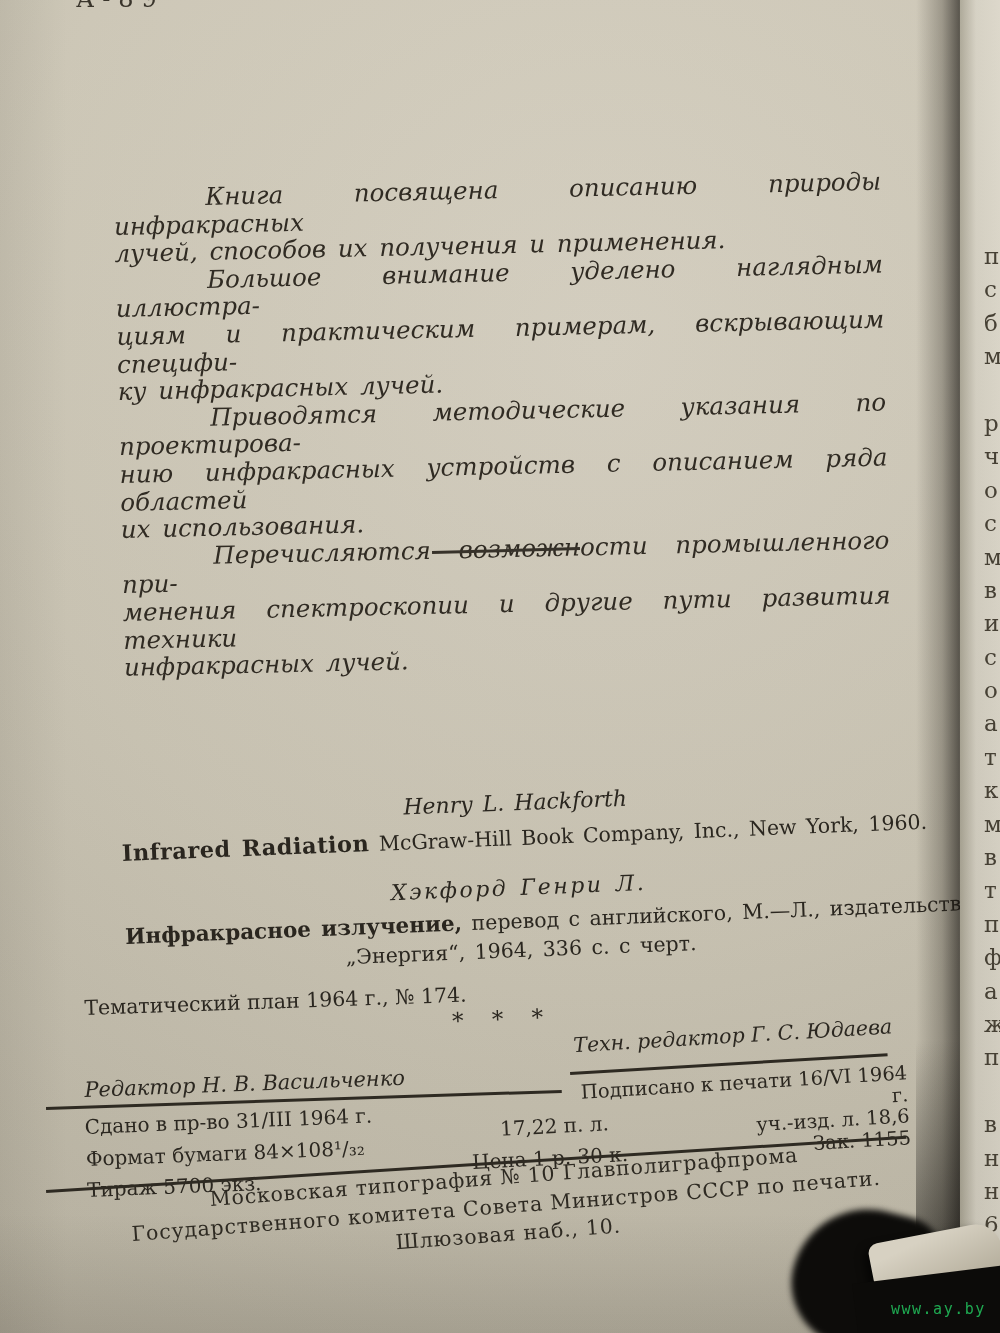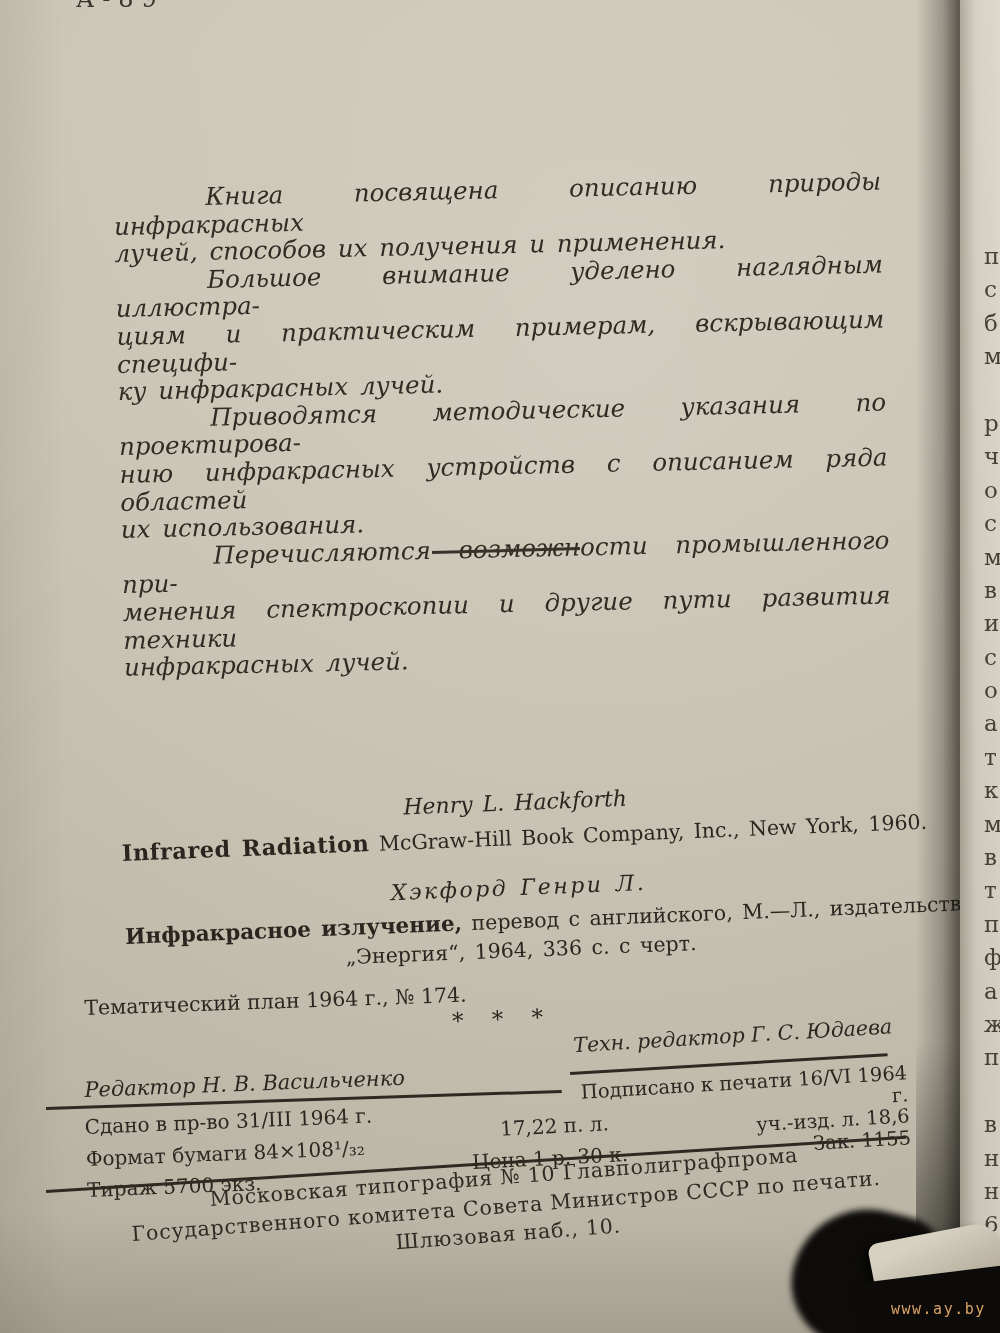--- a/index.html
+++ b/index.html
@@ -50,21 +50,21 @@
     border-radius:10px 26px 6px 30px; transform:rotate(-11deg);
     box-shadow:-6px 4px 8px rgba(0,0,0,0.55);
   }
   .black-band {
     position:absolute; left:852px; top:1284px; width:170px; height:70px;
     background:#0c0b09; transform:rotate(-7deg); transform-origin:left top;
   }
   .watermark {
     position:absolute; left:891px; top:1300px; z-index:9;
     font-family:"DejaVu Sans Mono","Liberation Mono",monospace;
-    font-size:15px; letter-spacing:1.5px; color:#fdba74; opacity:.85;
+    font-size:15px; letter-spacing:1.5px; color:#22c55e; opacity:.85;
   }
   
   .corner-code {
     position:absolute; left:76px; top:-15px;
     font-size:24px; letter-spacing:8px; color:#3a352c;
   }
   
   .annotation {
     position:absolute; left:113px; top:185px; width:768px;
     transform:rotate(-1.3deg); transform-origin:left top;

